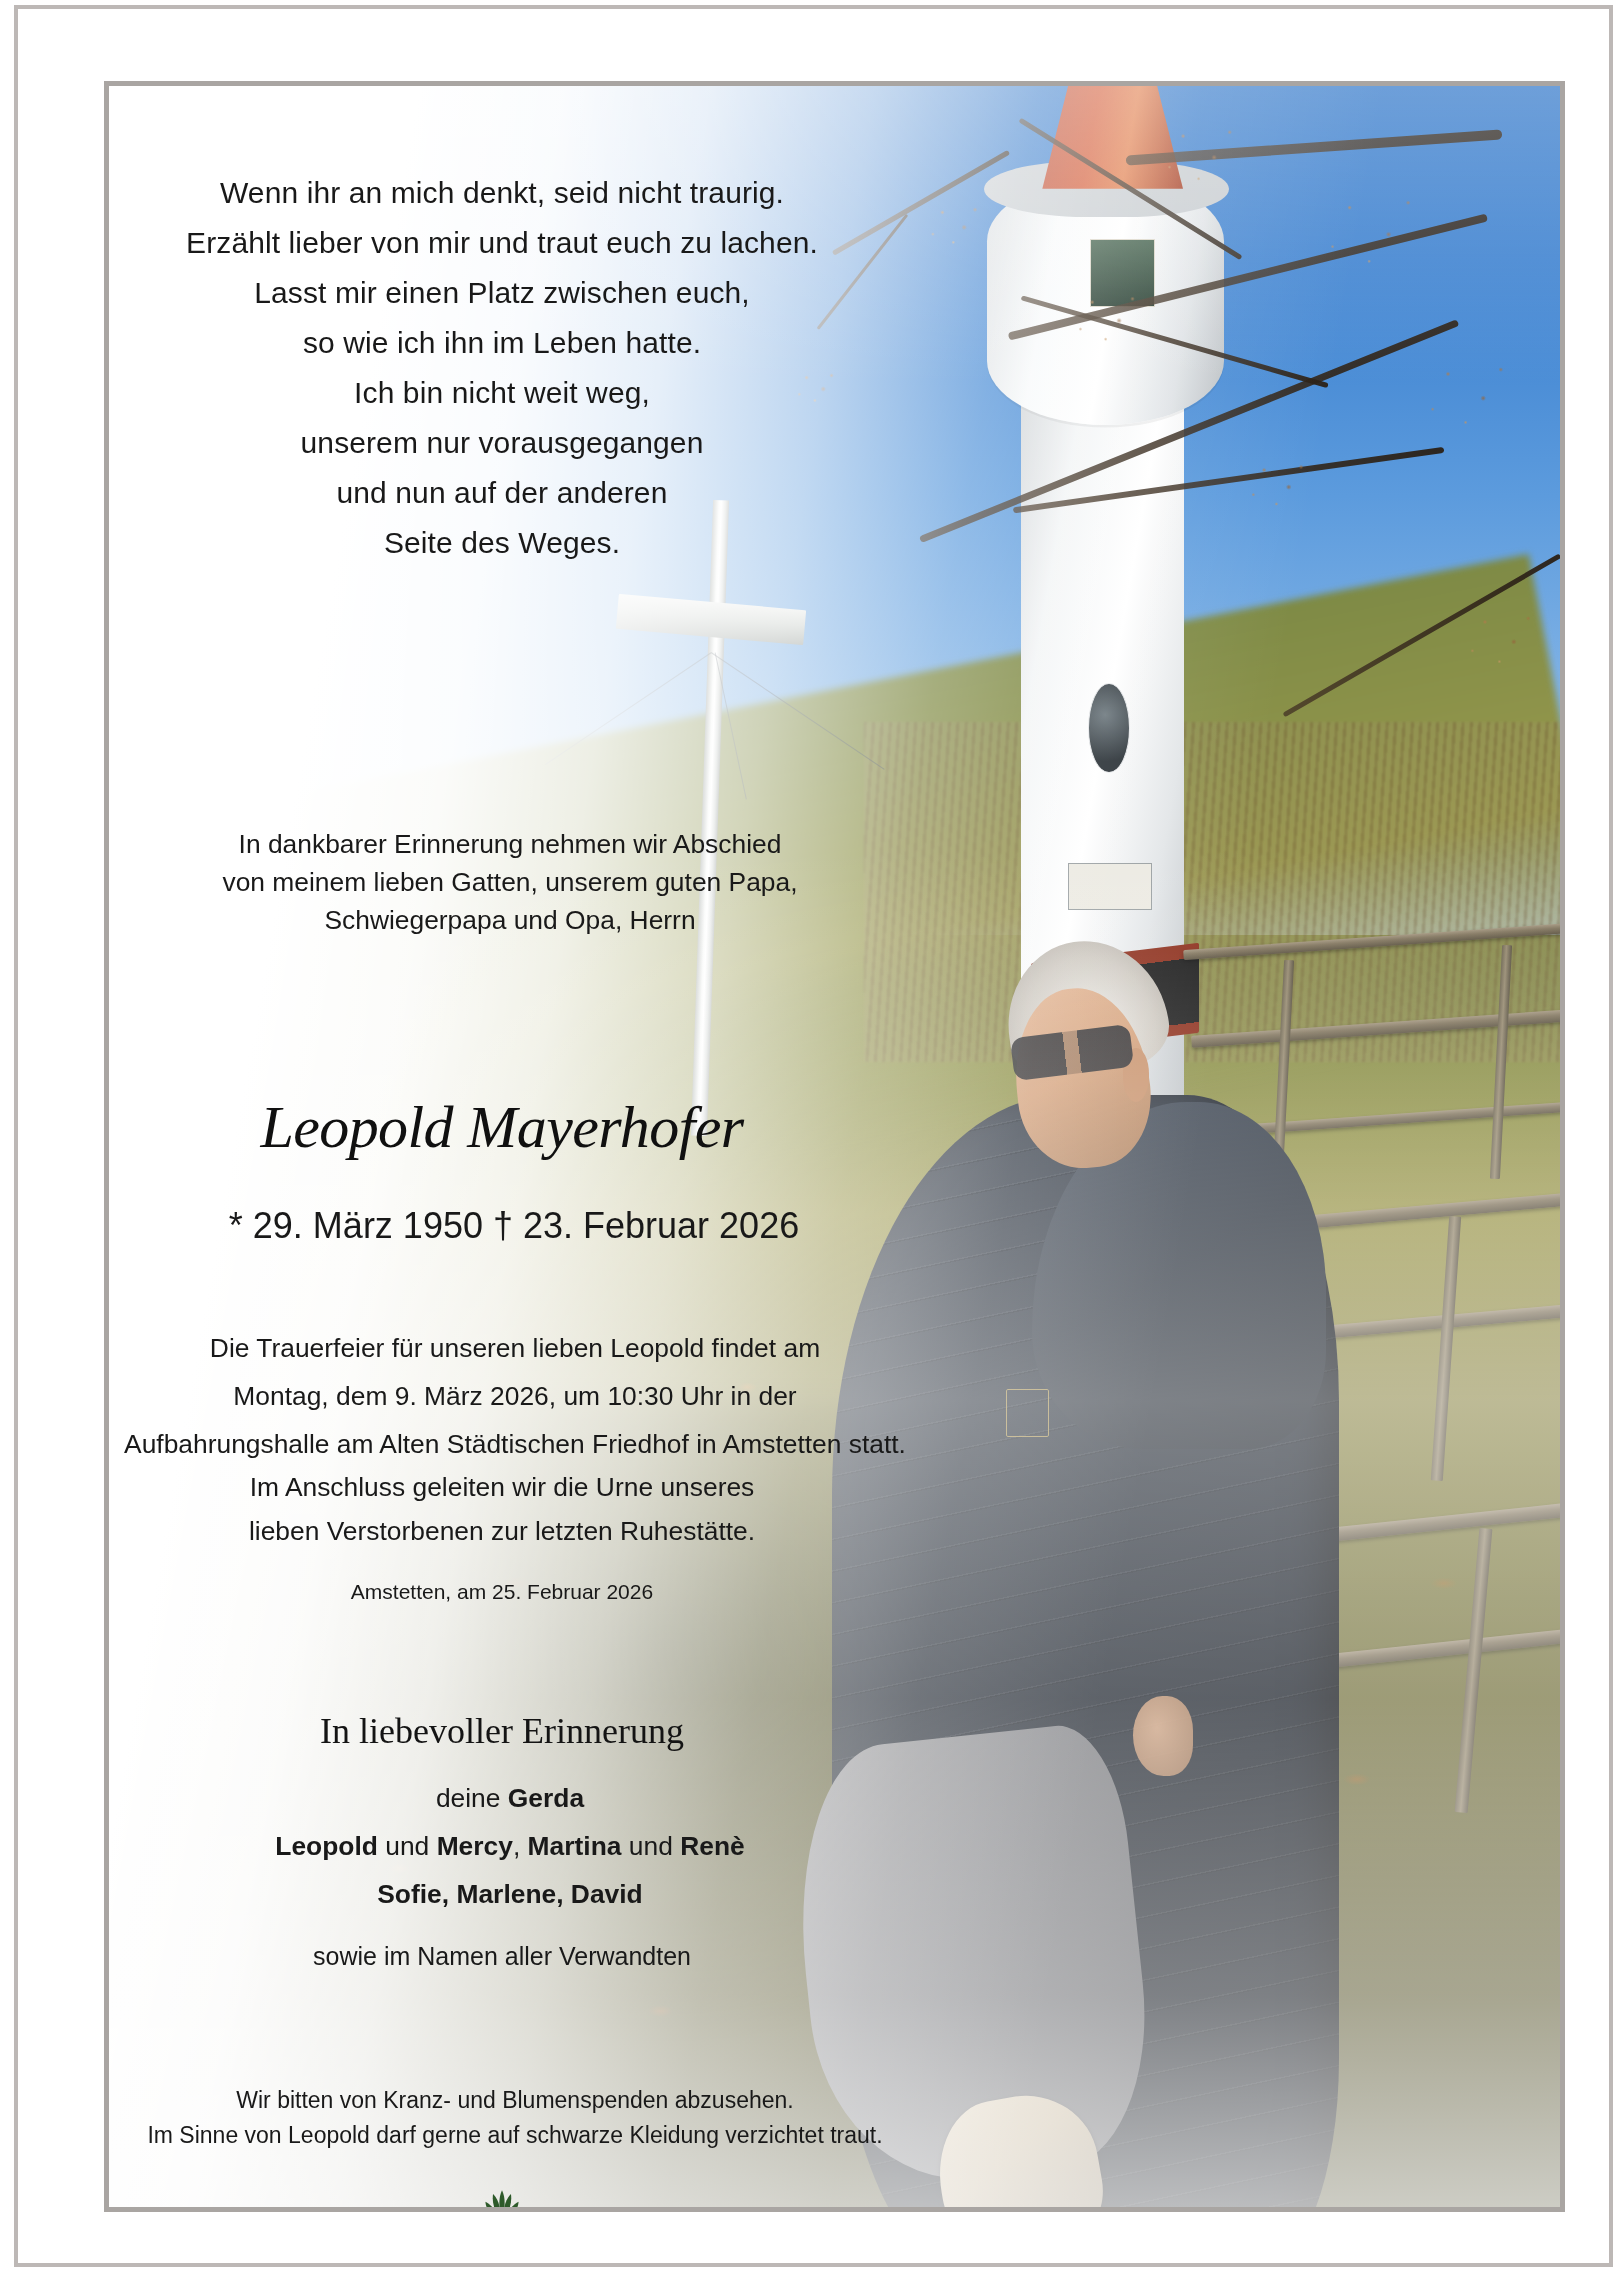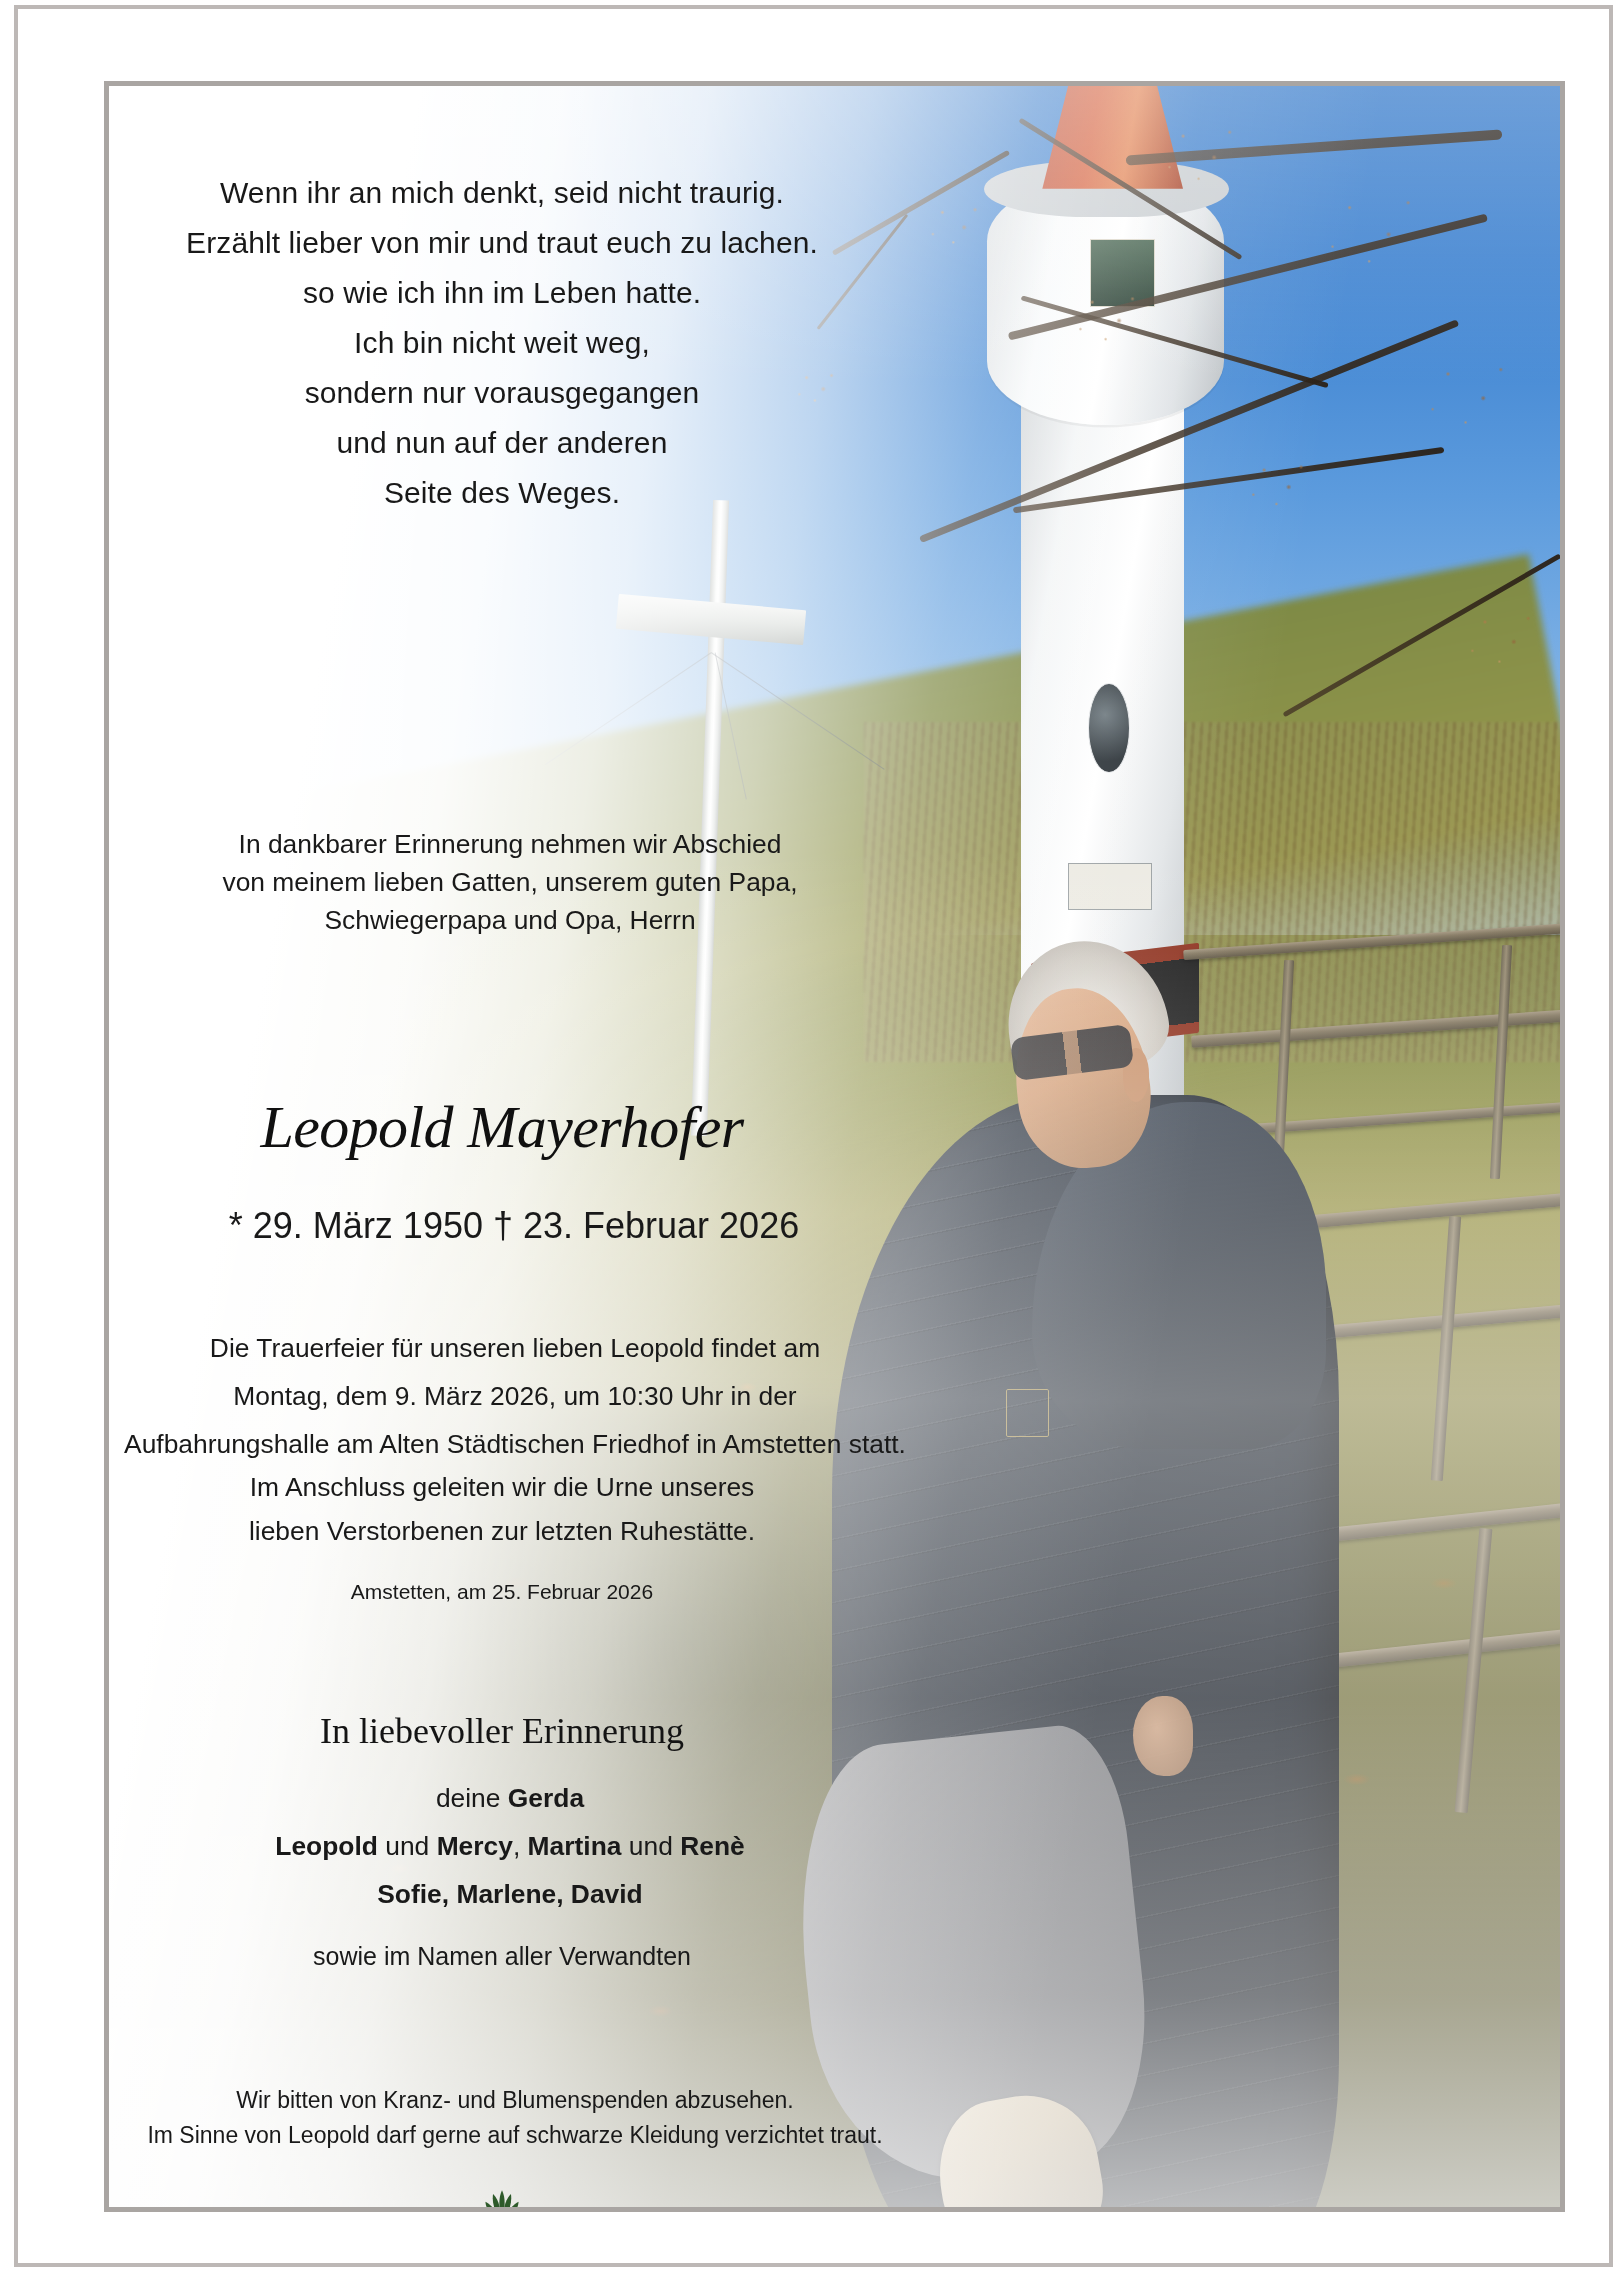--- a/index.html
+++ b/index.html
@@ -544,23 +544,24 @@
       </div>
 
       <div id="wash"></div>
       <div id="wash-v"></div>
 
       <div id="text-layer">
 
         <div class="tblock" id="poem">
           <div class="tline">Wenn ihr an mich denkt, seid nicht traurig.</div>
           <div class="tline">Erzählt lieber von mir und traut euch zu lachen.</div>
+          <div class="tline">Lasst mir einen Platz zwischen euch,</div>
           <div class="tline">so wie ich ihn im Leben hatte.</div>
           <div class="tline">Ich bin nicht weit weg,</div>
-          <div class="tline">sondern nur vorausgegangen</div>
+          <div class="tline">unserem nur vorausgegangen</div>
           <div class="tline">und nun auf der anderen</div>
           <div class="tline">Seite des Weges.</div>
         </div>
 
         <div class="tblock" id="intro">
           <div class="tline">In dankbarer Erinnerung nehmen wir Abschied</div>
           <div class="tline">von meinem lieben Gatten, unserem guten Papa,</div>
           <div class="tline">Schwiegerpapa und Opa, Herrn</div>
         </div>
 

